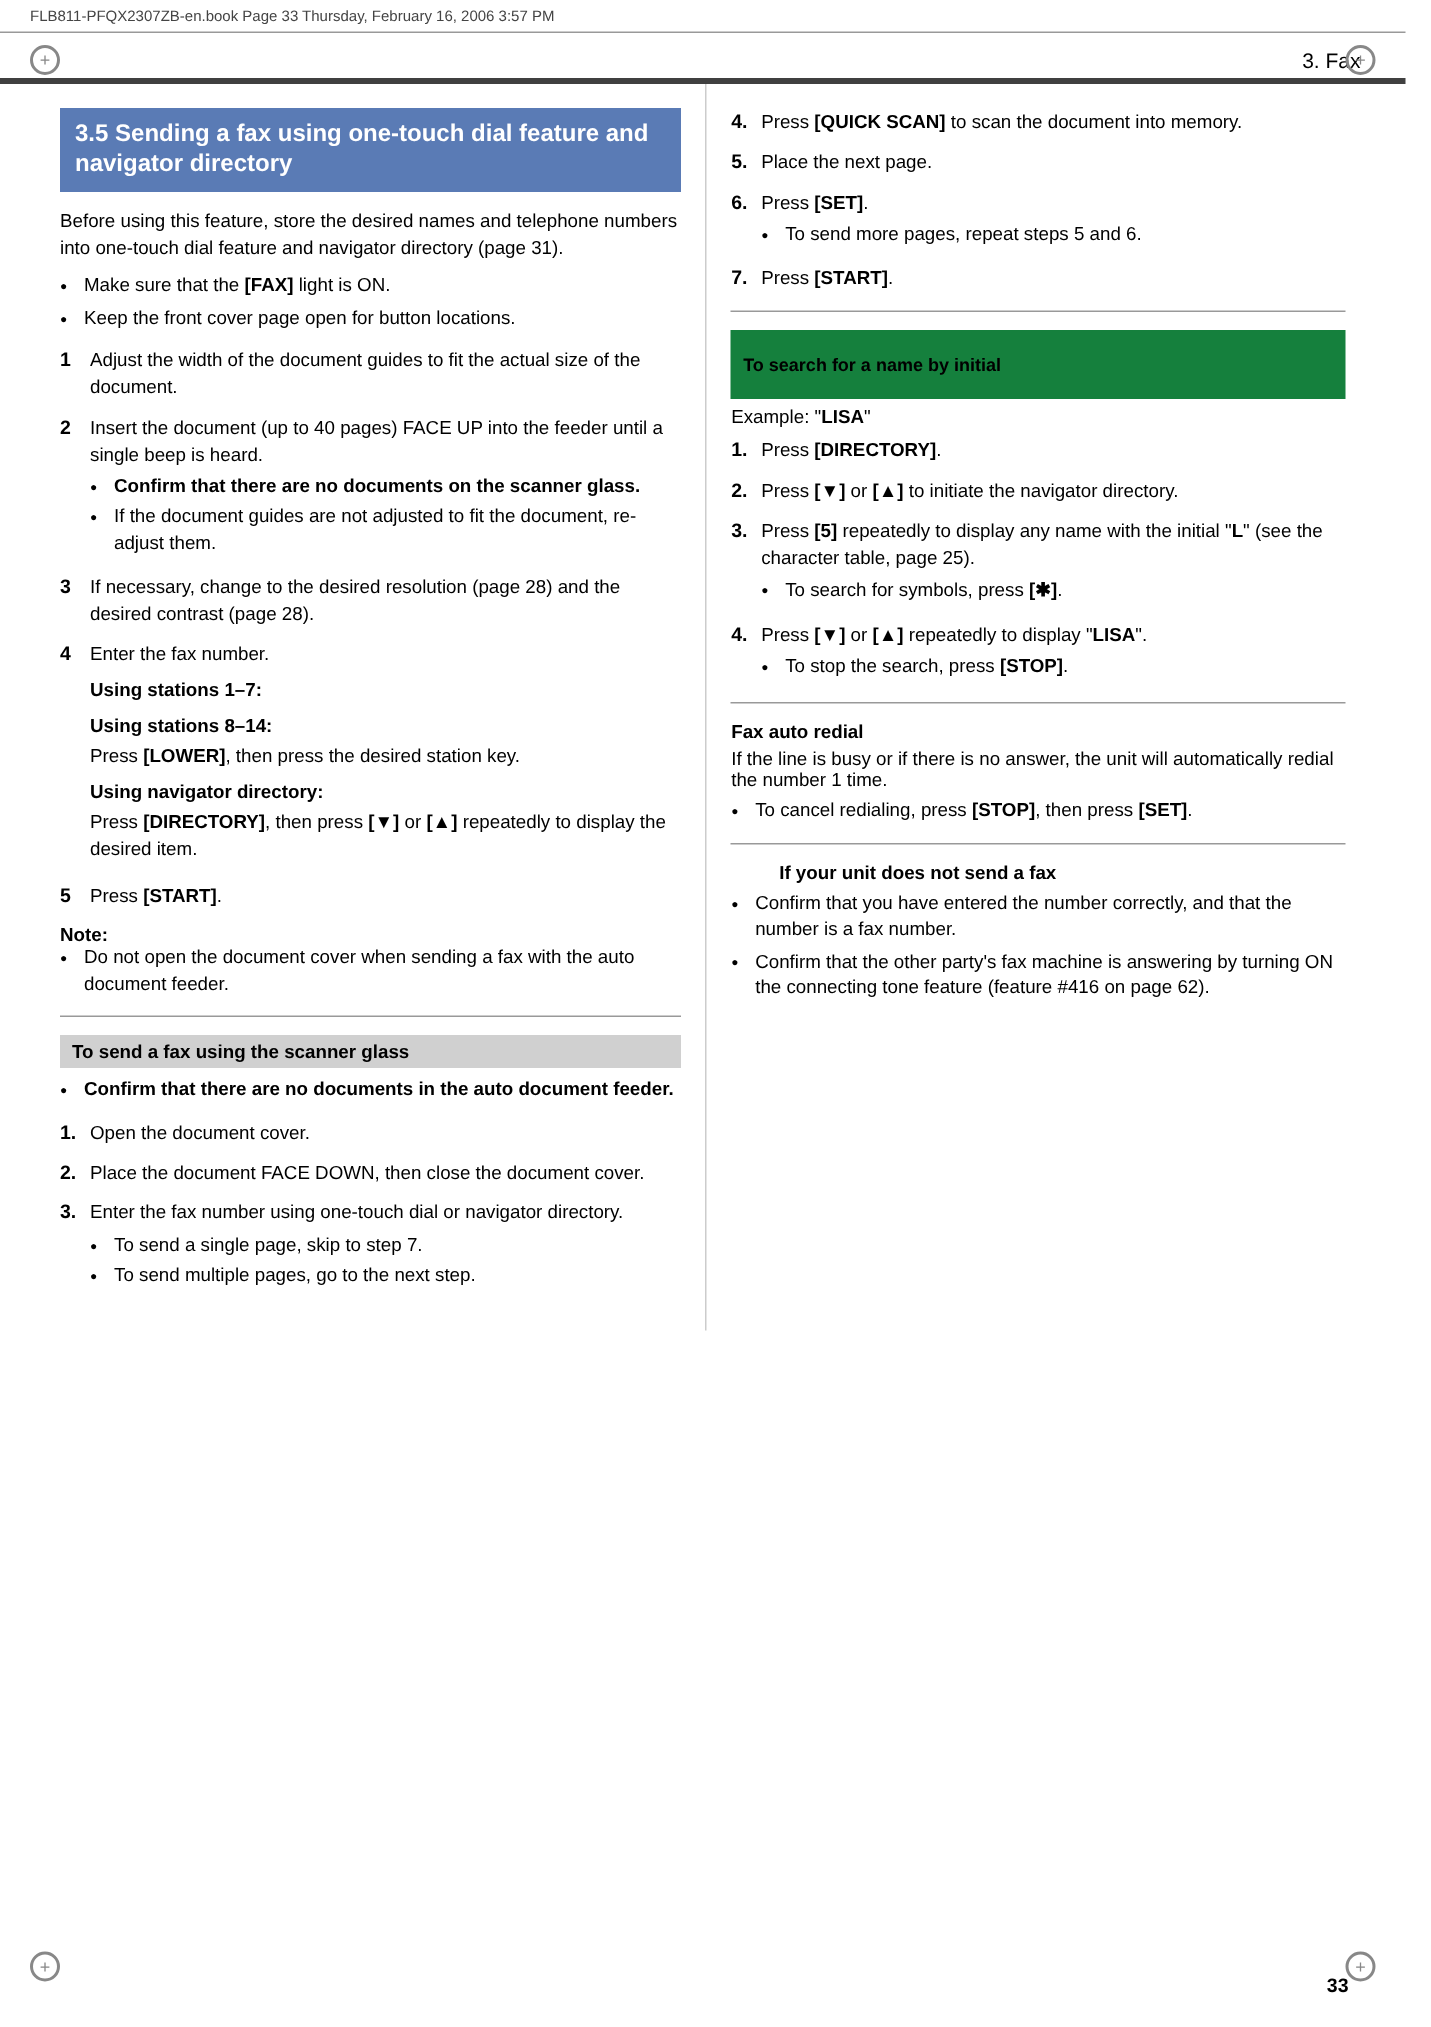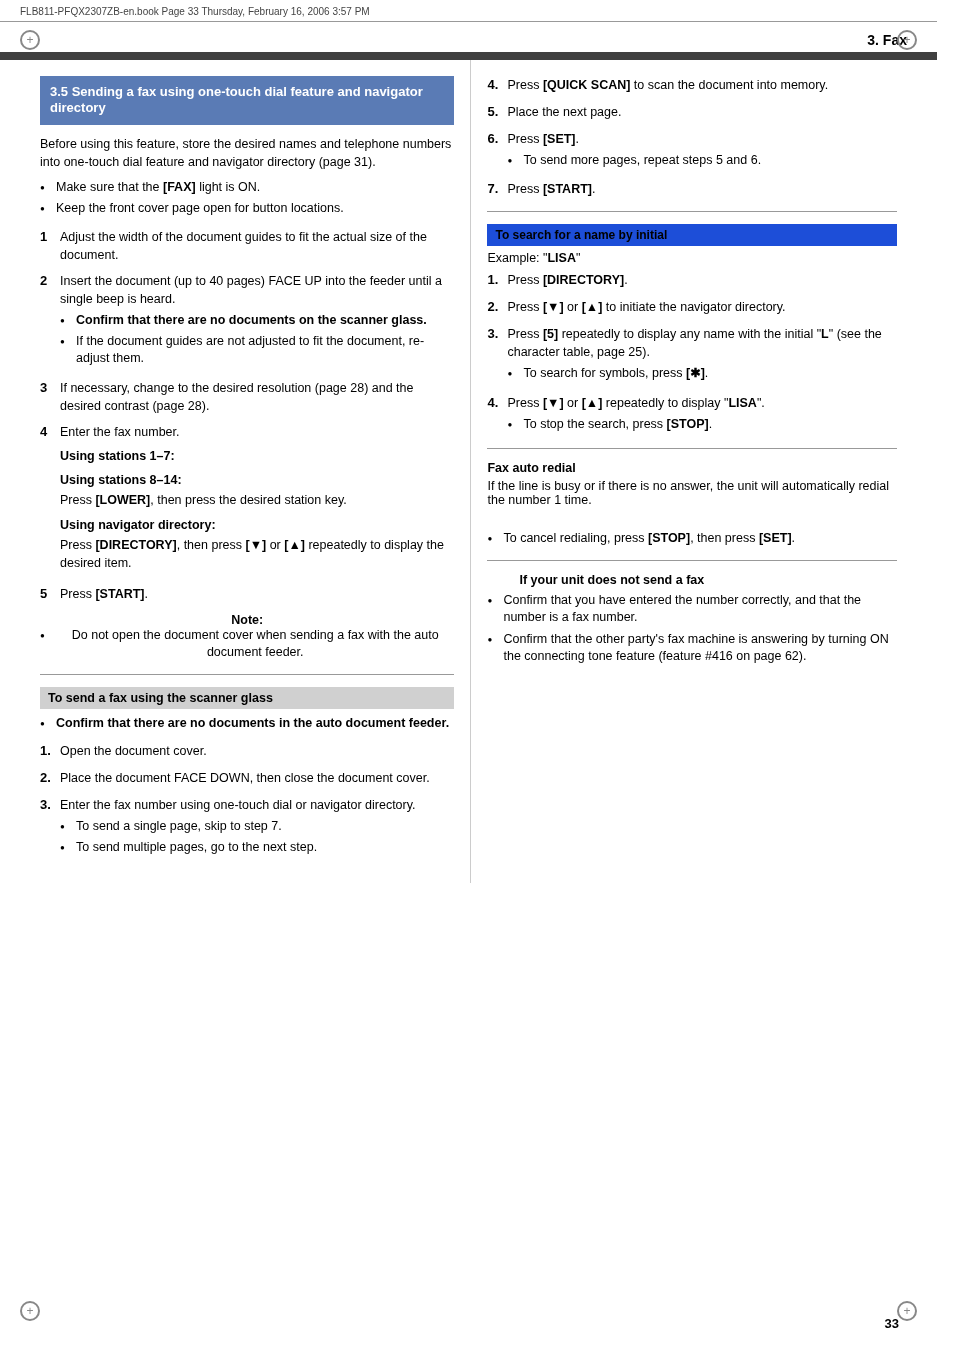--- a/index.html
+++ b/index.html
@@ -26,44 +26,44 @@
       font-size: 10px;
       color: #444;
       display: flex;
       align-items: center;
     }
     
     .header-right {
       display: flex;
       justify-content: flex-end;
       padding: 10px 30px 4px 30px;
-      border-bottom: 8px solid #404040;
+      border-bottom: 4px solid #404040;
       font-size: 14px;
-      font-weight: bold;
+      font-weight: normal;
     }
     
     .content {
       display: flex;
       padding: 0 20px;
     }
     .left-col {
       width: 460px;
       padding: 16px 16px 16px 20px;
       border-right: 1px solid #ccc;
     }
     .right-col {
       width: 454px;
       padding: 16px 20px 16px 16px;
     }
     
     .section-heading {
       background: #5a7bb5;
       color: #fff;
       padding: 8px 10px;
-      font-size: 13px;
+      font-size: 16px;
       font-weight: bold;
       margin-bottom: 10px;
       line-height: 1.25;
     }
     .intro-text {
       font-size: 12.5px;
       margin-bottom: 8px;
       line-height: 1.45;
     }
     .bullet-list {
@@ -127,21 +127,20 @@
       top: 3px;
     }
     .substep-heading {
       font-weight: bold;
       margin-top: 6px;
       margin-bottom: 2px;
       font-size: 12.5px;
     }
     .note-section {
       margin-top: 8px;
-      text-align: center;
     }
     .note-label {
       font-weight: bold;
       font-size: 12.5px;
     }
     
     .section-divider {
       border: none;
       border-top: 1px solid #999;
       margin: 12px 0;
@@ -194,22 +193,22 @@
     }
     .tl { top: 30px; left: 20px; }
     .tr { top: 30px; right: 20px; }
     .bl { bottom: 30px; left: 20px; }
     .br { bottom: 30px; right: 20px; }
     kbd {
       font-family: Arial, sans-serif;
       font-weight: bold;
     }
     .gray-bar {
-      background: #1d4ed8;
-      padding: 4px 8px;
+      background: #15803d;
+      padding: 16px 8px;
       font-size: 12px;
       font-weight: bold;
       margin-bottom: 5px;
     }
   </style>
 </head>
 <body>
 
 <div class="page">
 
@@ -413,21 +412,21 @@
 
         </ol>
       </div>
 
       <hr class="section-divider">
 
       <div class="right-section">
         <div class="subsection-title-bold" style="font-weight:bold; font-size:12.5px; margin-bottom:4px;">
           <span>Fax auto redial</span>
         </div>
-        <p style="font-size:12.5px; margin-bottom:23px;">If the line is busy or if there is no answer, the unit will automatically redial the number 1 time.</p>
+        <p style="font-size:12.5px; margin-bottom:5px;">If the line is busy or if there is no answer, the unit will automatically redial the number 1 time.</p>
         <ul class="bullet-list">
           <li>To cancel redialing, press <kbd>[STOP]</kbd>, then press <kbd>[SET]</kbd>.</li>
         </ul>
       </div>
 
       <hr class="section-divider">
 
       <div class="right-section">
         <div style="font-weight:bold; font-size:12.5px; margin-bottom:5px;padding-left:32px;">
           <span>If your unit does not send a fax</span>

